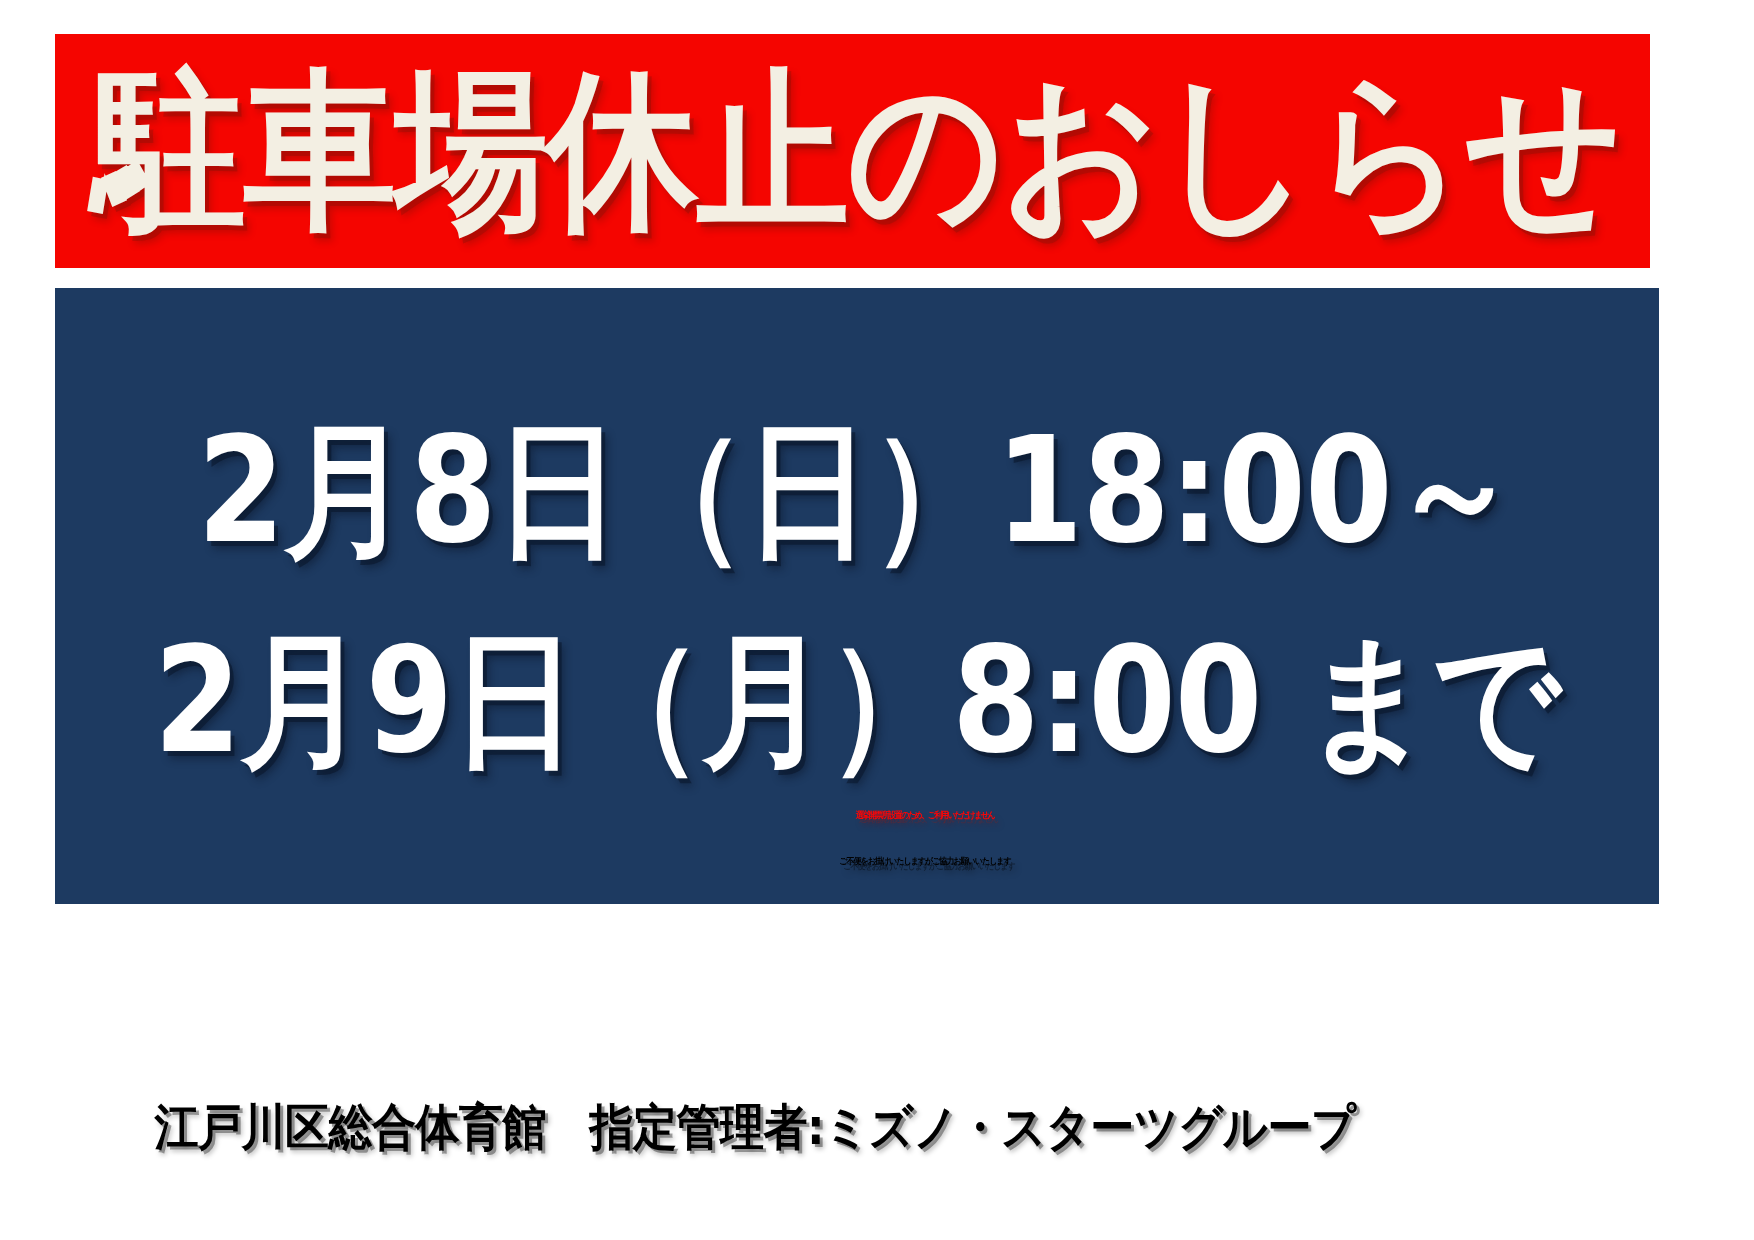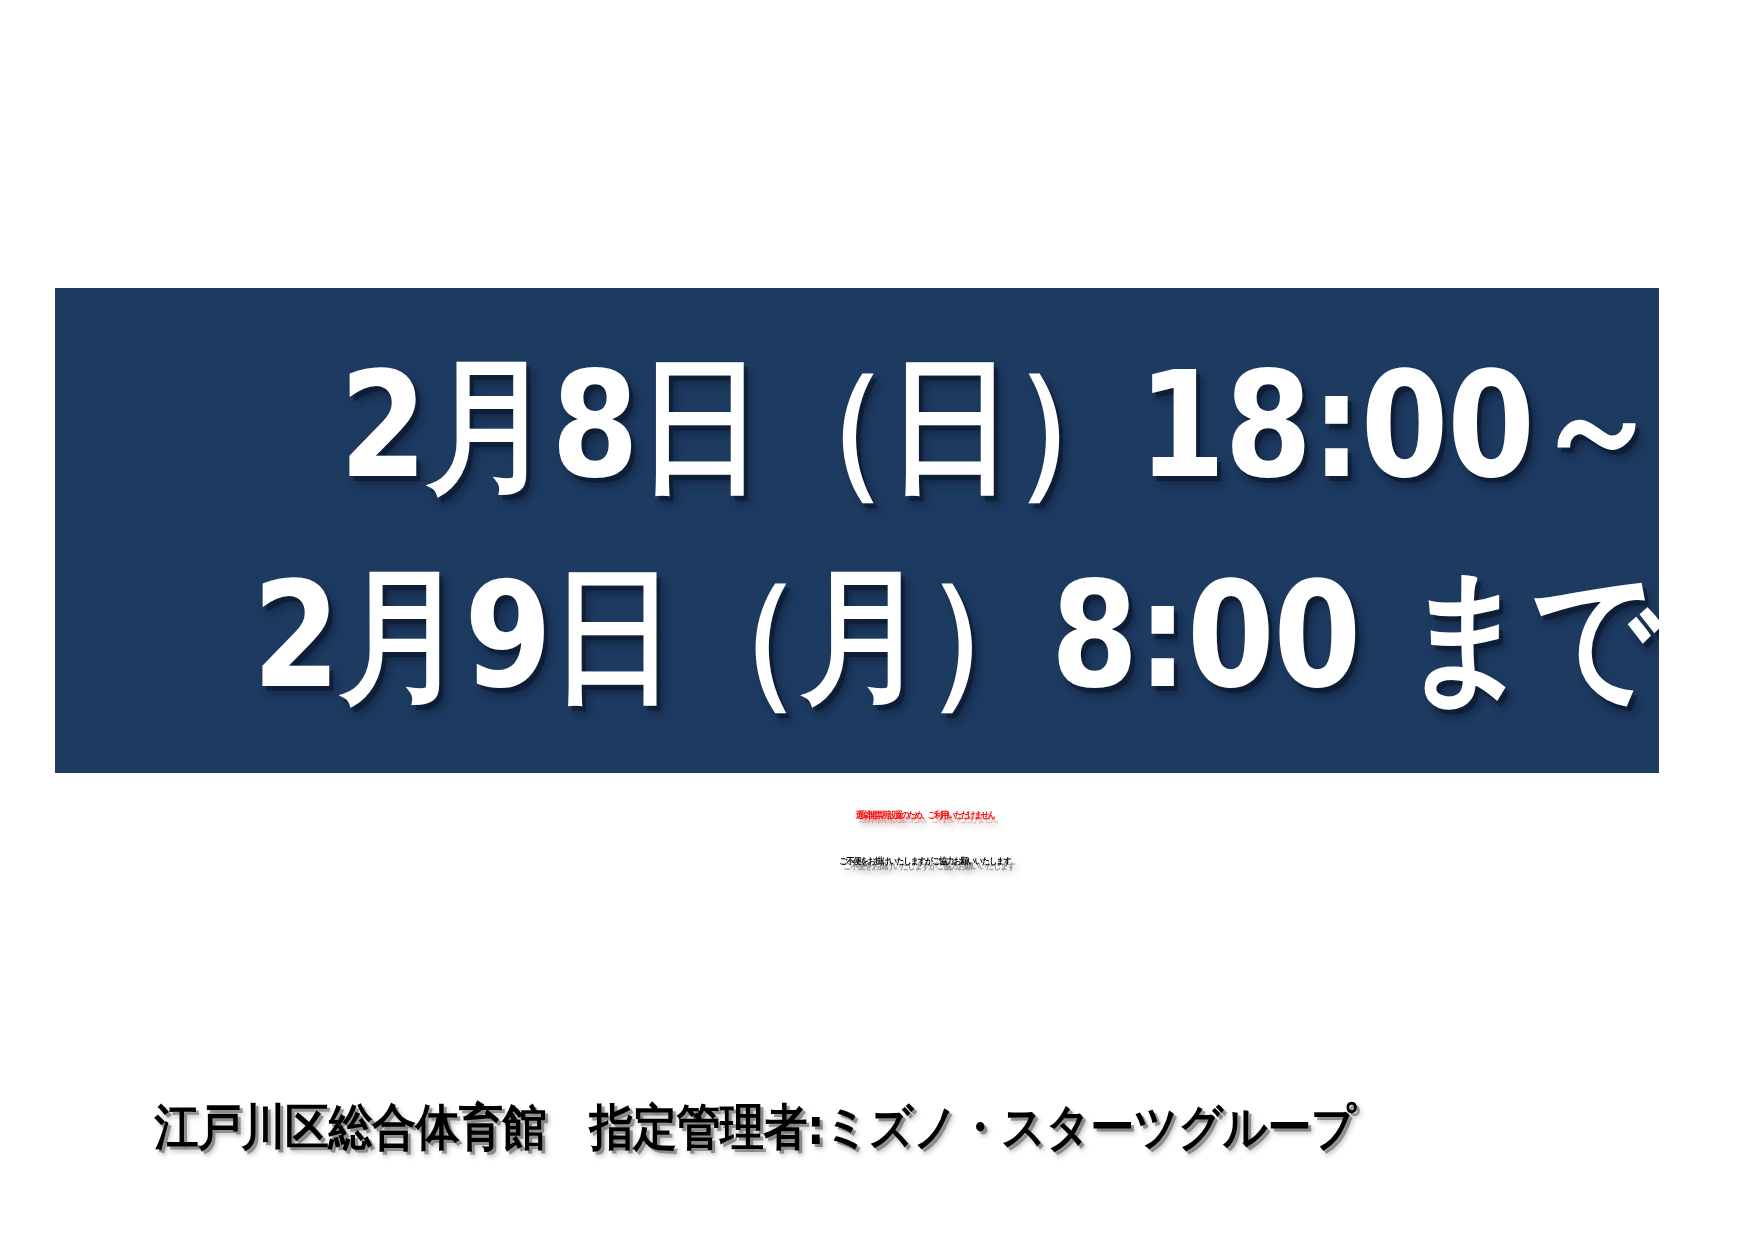--- a/index.html
+++ b/index.html
@@ -49,25 +49,25 @@
        6px 7px 7px rgba(90, 15, 8, 0.28);
     padding-left: 8px;
   }
 
   
   #date-panel {
     position: absolute;
     left: 55px;
     top: 288px;
     width: 1604px;
-    height: 485px;
+    height: 616px;
     background: #1d3a61;
     display: flex;
     flex-direction: column;
-    align-items: flex-end;
+    align-items: center;
     justify-content: center;
     overflow: hidden;
   }
   .date-line {
     color: #ffffff;
     font-size: 126px;
     font-weight: 700;
     line-height: 1.22;
     white-space: nowrap;
     letter-spacing: -1px;
@@ -134,20 +134,23 @@
     text-shadow:
        3px 3px 0 rgba(0, 0, 0, 0.35),
        4px 5px 5px rgba(0, 0, 0, 0.25);
   }
 </style>
 </head>
 <body>
 
 <div id="poster" style="background: rgb(255, 255, 255);">
 
+  <div id="title-banner" style="background: rgb(245, 5, 0);">
+    <div id="title-text" style="color: rgb(243, 239, 227); font-size: 153px;">駐車場休止のおしらせ</div>
+  </div>
 
   <div id="date-panel" style="background: rgb(29, 58, 97);">
     <div id="date-line-1" class="date-line" style="color: rgb(255, 255, 255);">2月8日（日）18:00～</div>
     <div id="date-line-2" class="date-line" style="color: rgb(255, 255, 255);">2月9日（月）8:00 まで</div>
   </div>
 
   <div id="notice-block">
     <div id="notice-reason" style="color: rgb(252, 5, 5); font-size: 8px;">選挙開票所設置のため、ご利用いただけません</div>
     <div id="notice-apology" style="color: rgb(0, 0, 0); font-size: 8px;">ご不便をお掛けいたしますがご協力お願いいたします</div>
   </div>

